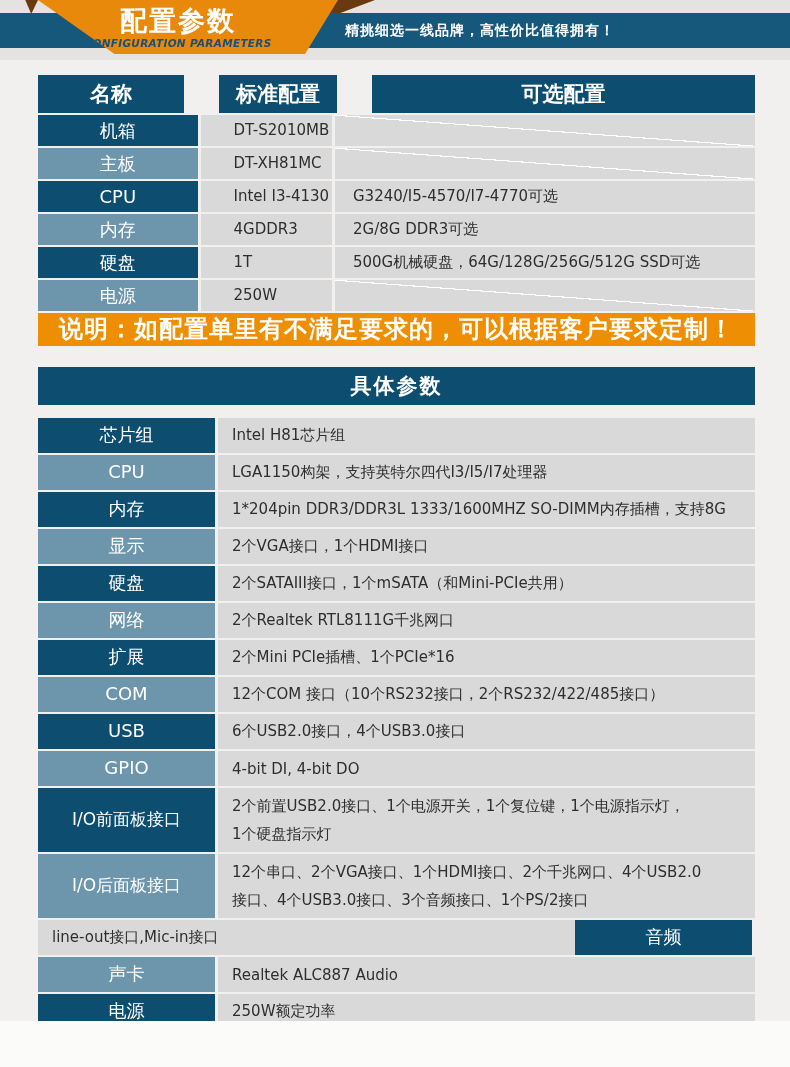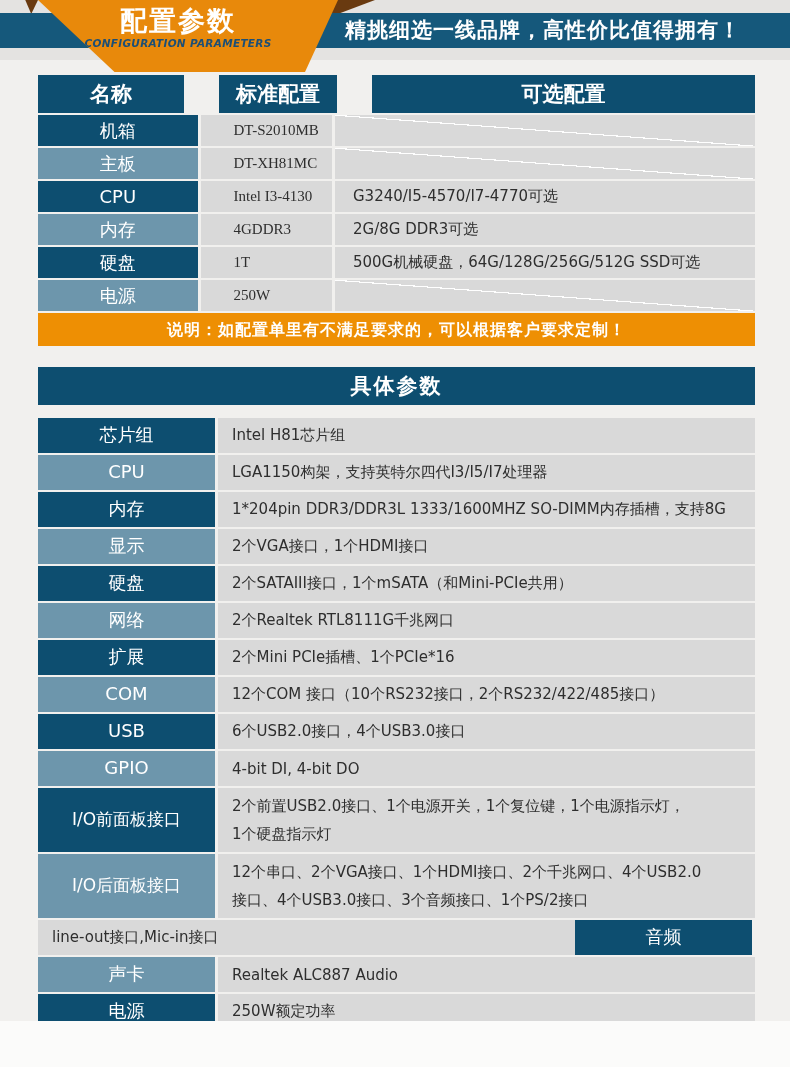--- a/index.html
+++ b/index.html
@@ -12,30 +12,30 @@
   .page { width: 790px; height: 1067px; position: relative; }
 
   
   .hero { position: relative; height: 60px; background: #e4e3e1; }
   .band {
     position: absolute; left: 0; right: 0; top: 13px; height: 35px;
     background: var(--band-blue, #15587b); z-index: 2;
   }
   .band-text {
     position: absolute; left: 345px; top: 0; height: 35px; line-height: 35px;
-    color: #ffffff; font-weight: bold; font-size: 21px; letter-spacing: 1px;
+    color: #ffffff; font-weight: bold; font-size: 14px; letter-spacing: 1px;
     white-space: nowrap;
   }
   .fold { position: absolute; z-index: 1; background: var(--fold-brown, #693a10); }
   .fold-left  { left: 23px;  top: 0; width: 15px; height: 14px;
                 clip-path: polygon(15% 0, 100% 0, 55% 100%); }
   .fold-right { left: 320px; top: 0; width: 55px; height: 18px;
                 clip-path: polygon(0 0, 100% 0, 13% 100%); }
   .ribbon {
-    position: absolute; left: 38px; top: 0; width: 300px; height: 72px;
+    position: absolute; left: 38px; top: 0; width: 300px; height: 54px;
     background: var(--accent-orange, #e8890b); z-index: 3;
     clip-path: polygon(0 0, 100% 0, 89% 100%, 25.5% 100%);
   }
   .ribbon-title {
     position: absolute; left: 20px; top: 3px; width: 240px;
     text-align: center; color: #ffffff; font-weight: bold;
     font-size: 27px; letter-spacing: 2px; white-space: nowrap;
   }
   .ribbon-subtitle {
     position: absolute; left: 20px; top: 37px; width: 240px;
@@ -61,31 +61,31 @@
   .label-cell {
     color: #ffffff; font-size: 18px; text-align: center;
     height: 31px; line-height: 31px; white-space: nowrap; overflow: hidden;
   }
   .dark  { background: var(--header-blue, #0d4e70); }
   .light { background: var(--light-blue, #6d96ac); }
   .val-cell {
     background: var(--cell-gray, #d9d9d9); color: #2e2e2e; font-size: 15px;
     height: 31px; line-height: 31px; white-space: nowrap; overflow: hidden;
   }
-  .std-cell { padding-left: 33px; font-family: Liberation Serif, serif; }
+  .std-cell { padding-left: 33px; }
   .opt-cell { padding-left: 18px; }
   .diag {
     background-image: linear-gradient(to right top,
       transparent 48.8%, #ffffff 48.8%, #ffffff 50.6%, transparent 50.6%);
   }
 
   .note-bar {
     margin-top: 1px; height: 33px; line-height: 33px; width: 717px;
     background: var(--note-orange, #ee8f03); color: #ffffff;
-    font-weight: bold; font-size: 16px; text-align: center; letter-spacing: 1px;
+    font-weight: bold; font-size: 24px; text-align: center; letter-spacing: 1px;
   }
 
   
   .detail-title {
     margin-top: 21px; margin-bottom: 13px; height: 38px; line-height: 38px;
     background: var(--header-blue, #0d4e70); color: #ffffff;
     font-weight: bold; font-size: 21px; text-align: center; letter-spacing: 2px;
   }
   .t2-c1 { width: 177px; margin-right: 3px; display: flex;
            align-items: center; justify-content: center; }

